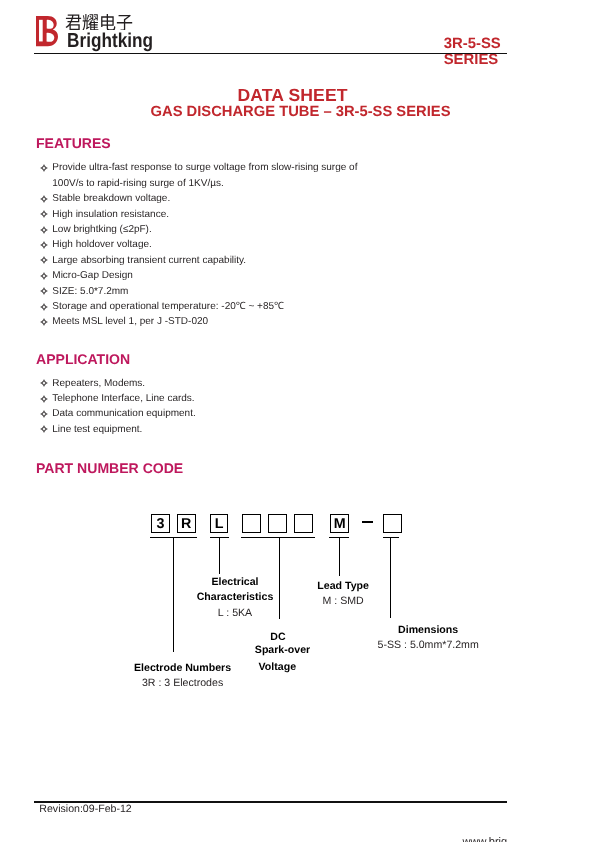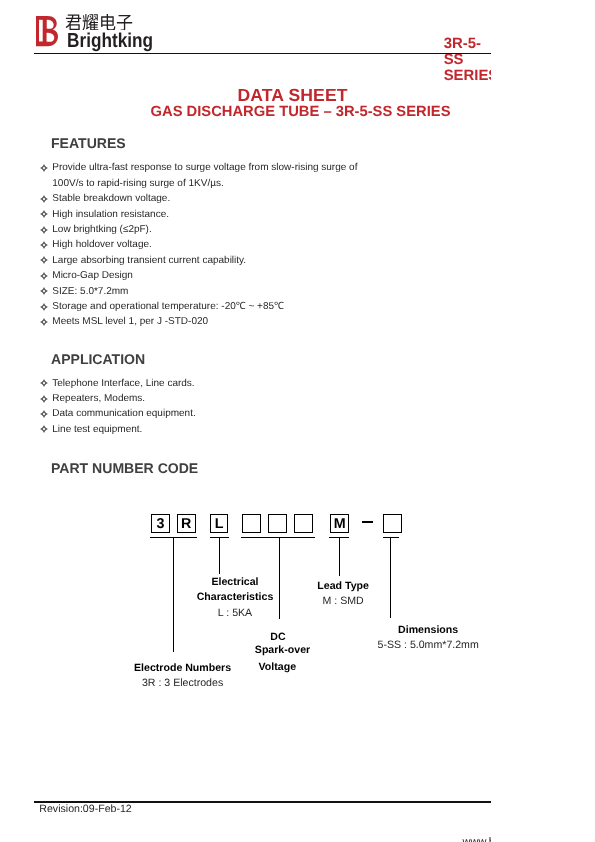--- a/index.html
+++ b/index.html
@@ -1,33 +1,33 @@
 <!DOCTYPE html>
 <html><head>
 <meta charset="utf-8">
 <style>
   html,body{margin:0;padding:0;background:#fff;}
   body{width:595px;height:842px;font-family:"Liberation Sans",sans-serif;color:#231f20;
         -webkit-font-smoothing:antialiased;text-rendering:geometricPrecision;}
-  .page{position:relative;width:491px;height:842px;overflow:hidden;background:#fff;}
+  .page{position:relative;width:491px;height:842px;overflow:hidden;background:#fff;padding-left:16px;}
 
   
   .logo-b{position:absolute;left:36px;top:14.5px;width:22px;height:31.8px;}
   .logo-cjk{position:absolute;left:65.3px;top:13.5px;width:68px;height:16px;}
   .logo-word{position:absolute;left:67.3px;top:31px;font-size:20.2px;font-weight:bold;letter-spacing:0px;line-height:21px;color:#231f20;
              transform:scaleX(0.853);transform-origin:0 0;white-space:nowrap;}
   .series{position:absolute;left:443.7px;top:36.2px;font-size:14.9px;font-weight:bold;color:#C1272D;letter-spacing:0.0px;}
   .head-rule{position:absolute;left:33.6px;top:52.6px;width:527.6px;height:1.4px;background:#111;}
 
   
   .t-main{position:absolute;left:0;width:585px;top:85px;text-align:center;font-size:17.6px;font-weight:bold;color:#C1272D;letter-spacing:0.1px;}
   .t-sub{position:absolute;left:3px;width:595px;top:103.5px;text-align:center;font-size:14.75px;font-weight:bold;color:#C1272D;letter-spacing:0.0px;}
 
   
-  .sec-h{position:absolute;left:51px;font-size:14.05px;font-weight:bold;color:#404040;letter-spacing:0.0px;}
+  .sec-h{position:absolute;left:36px;font-size:14.05px;font-weight:bold;color:#be185d;letter-spacing:0.0px;}
 
   
   .blist{position:absolute;left:40px;}
   .bitem{position:relative;font-size:10px;line-height:15.4px;color:#231f20;padding-left:12.3px;white-space:nowrap;}
   .bitem.wrap{white-space:normal;width:335px;}
   .bul{position:absolute;left:0;}
   .pnbox{position:absolute;top:514px;border:1.8px solid #000;box-sizing:border-box;width:18.8px;height:18.8px;
          font-size:14.3px;font-weight:bold;text-align:center;line-height:18.5px;color:#000;}
   .hline{position:absolute;background:#000;height:1.3px;}
   .vline{position:absolute;background:#000;width:1.3px;}
@@ -93,24 +93,24 @@
           <path d="M50 0 C57 25 75 43 100 50 C75 57 57 75 50 100 C43 75 25 57 0 50 C25 43 43 25 50 0 Z M50 20 C47 39 39 47 20 50 C39 53 47 61 50 80 C53 61 61 53 80 50 C61 47 53 39 50 20 Z" fill="#231f20" fill-rule="evenodd"></path>
         </svg><span>Storage and operational temperature:  -20℃ ~ +85℃</span></div>
     <div class="bitem"><svg class="bul" viewBox="0 0 100 100" width="8" height="8" style="top:3.5px">
           <path d="M50 0 C57 25 75 43 100 50 C75 57 57 75 50 100 C43 75 25 57 0 50 C25 43 43 25 50 0 Z M50 20 C47 39 39 47 20 50 C39 53 47 61 50 80 C53 61 61 53 80 50 C61 47 53 39 50 20 Z" fill="#231f20" fill-rule="evenodd"></path>
         </svg><span>Meets MSL level 1, per J -STD-020</span></div>
   </div>
   <div class="sec-h" style="top:351px">APPLICATION</div>
   <div class="blist" style="top:375.6px">
     <div class="bitem"><svg class="bul" viewBox="0 0 100 100" width="8" height="8" style="top:3.5px">
           <path d="M50 0 C57 25 75 43 100 50 C75 57 57 75 50 100 C43 75 25 57 0 50 C25 43 43 25 50 0 Z M50 20 C47 39 39 47 20 50 C39 53 47 61 50 80 C53 61 61 53 80 50 C61 47 53 39 50 20 Z" fill="#231f20" fill-rule="evenodd"></path>
-        </svg><span>Telephone Interface, Line cards.</span></div>
+        </svg><span>Repeaters, Modems.</span></div>
     <div class="bitem"><svg class="bul" viewBox="0 0 100 100" width="8" height="8" style="top:3.5px">
           <path d="M50 0 C57 25 75 43 100 50 C75 57 57 75 50 100 C43 75 25 57 0 50 C25 43 43 25 50 0 Z M50 20 C47 39 39 47 20 50 C39 53 47 61 50 80 C53 61 61 53 80 50 C61 47 53 39 50 20 Z" fill="#231f20" fill-rule="evenodd"></path>
-        </svg><span>Repeaters, Modems.</span></div>
+        </svg><span>Telephone Interface, Line cards.</span></div>
     <div class="bitem"><svg class="bul" viewBox="0 0 100 100" width="8" height="8" style="top:3.5px">
           <path d="M50 0 C57 25 75 43 100 50 C75 57 57 75 50 100 C43 75 25 57 0 50 C25 43 43 25 50 0 Z M50 20 C47 39 39 47 20 50 C39 53 47 61 50 80 C53 61 61 53 80 50 C61 47 53 39 50 20 Z" fill="#231f20" fill-rule="evenodd"></path>
         </svg><span>Data communication equipment.</span></div>
     <div class="bitem"><svg class="bul" viewBox="0 0 100 100" width="8" height="8" style="top:3.5px">
           <path d="M50 0 C57 25 75 43 100 50 C75 57 57 75 50 100 C43 75 25 57 0 50 C25 43 43 25 50 0 Z M50 20 C47 39 39 47 20 50 C39 53 47 61 50 80 C53 61 61 53 80 50 C61 47 53 39 50 20 Z" fill="#231f20" fill-rule="evenodd"></path>
         </svg><span>Line test equipment.</span></div>
   </div>
   <div class="sec-h" style="top:460px">PART NUMBER CODE</div>
   <div class="pnbox" style="left:151.2px">3</div>
   <div class="pnbox" style="left:176.8px">R</div>

